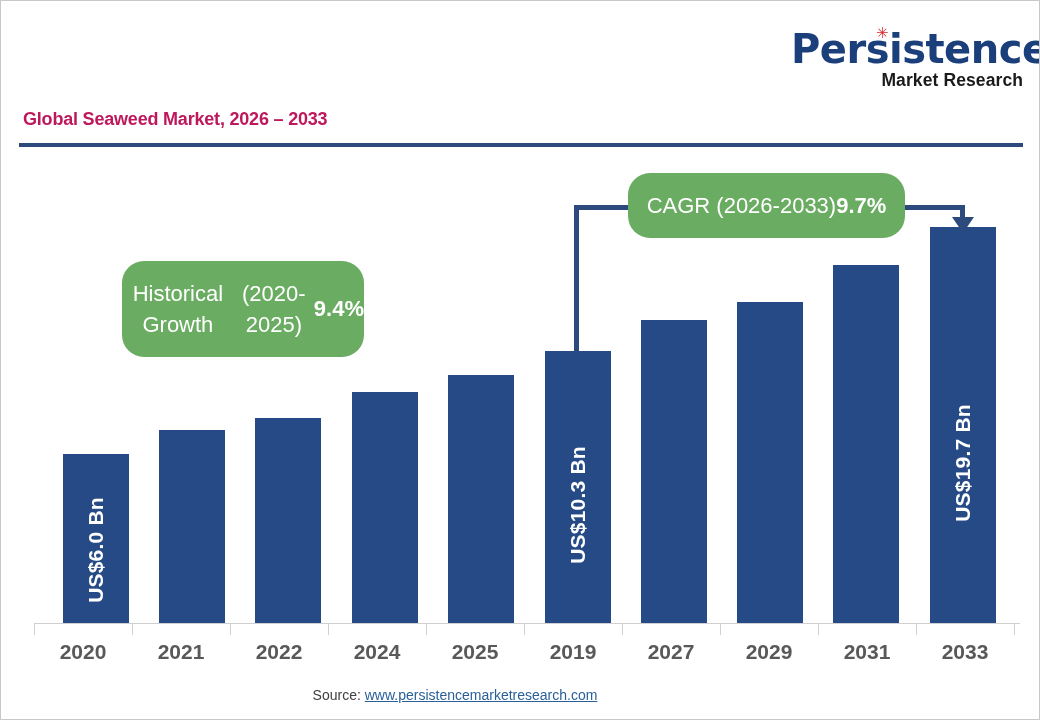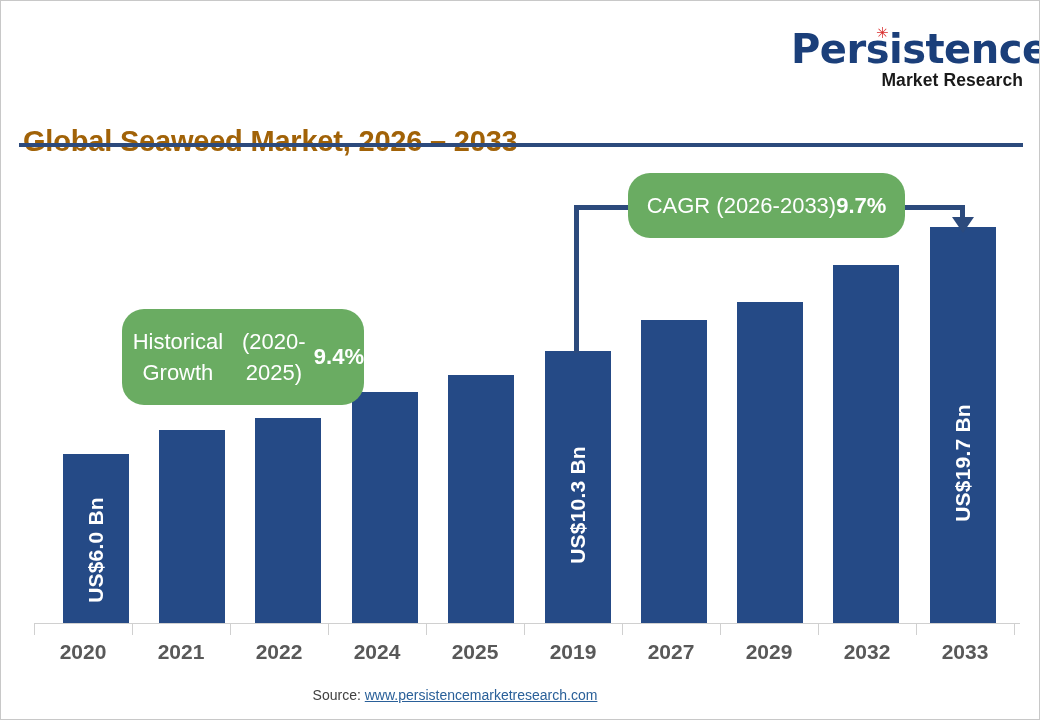--- a/index.html
+++ b/index.html
@@ -55,24 +55,24 @@
     font-weight: bold;
     color: #1a1a1a;
     letter-spacing: 0.1px;
     text-align: right;
   }
 
   
   .chart-title {
     position: absolute;
     left: 22px;
-    top: 124px;
-    font-size: 29px;
-    font-weight: bold;
-    color: #a16207;
+    top: 108px;
+    font-size: 18px;
+    font-weight: bold;
+    color: #be185d;
     letter-spacing: -0.2px;
     white-space: nowrap;
   }
   .title-rule {
     position: absolute;
     left: 18px;
     top: 142px;
     width: 1004px;
     height: 4px;
     background: #2c4a7c;
@@ -148,21 +148,20 @@
   .callout .pct {
     font-size: 22px;
     line-height: 30px;
     font-weight: bold;
   }
   #callout-historical {
     left: 121px;
     top: 260px;
     width: 242px;
     height: 96px;
-    margin-top: 48px;
   }
   #callout-cagr {
     left: 627px;
     top: 172px;
     width: 277px;
     height: 65px;
   }
 
   
   .conn {
@@ -235,21 +234,21 @@
     <div class="axis-tick" style="left:1013px;"></div>
 
     <div class="cat-label" style="left:33px; width:98px;">2020</div>
     <div class="cat-label" style="left:131px; width:98px;">2021</div>
     <div class="cat-label" style="left:229px; width:98px;">2022</div>
     <div class="cat-label" style="left:327px; width:98px;">2024</div>
     <div class="cat-label" style="left:425px; width:98px;">2025</div>
     <div class="cat-label" style="left:523px; width:98px;">2019</div>
     <div class="cat-label" style="left:621px; width:98px;">2027</div>
     <div class="cat-label" style="left:719px; width:98px;">2029</div>
-    <div class="cat-label" style="left:817px; width:98px;">2032</div>
+    <div class="cat-label" style="left:817px; width:98px;">2031</div>
     <div class="cat-label" style="left:915px; width:98px;">2033</div>
 
     <div class="conn" style="left:573px; top:204px; width:5px; height:148px;"></div>
     <div class="conn" style="left:573px; top:204px; width:72px; height:5px;"></div>
     <div class="conn" style="left:893px; top:204px; width:71px; height:5px;"></div>
     <div class="conn" style="left:959px; top:204px; width:5px; height:18px;"></div>
     <svg class="conn" style="left:951px; top:216px; width:22px; height:16px; background:transparent;" viewBox="0 0 22 16">
       <polygon points="0,0 22,0 11,16" fill="#2c4a7c"></polygon>
     </svg>
 

